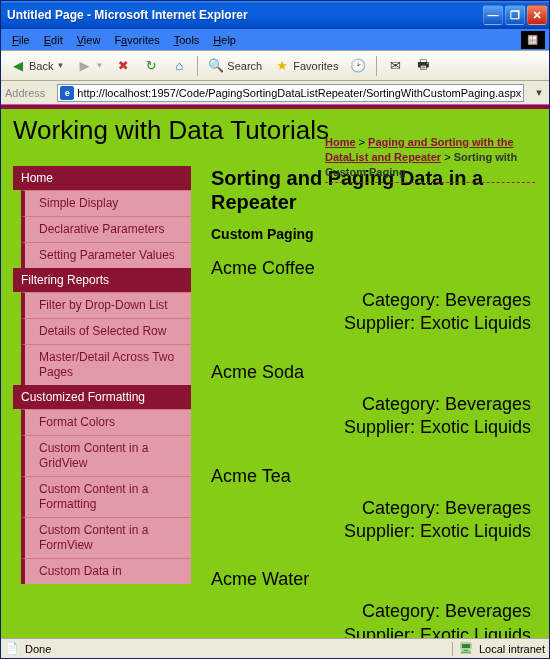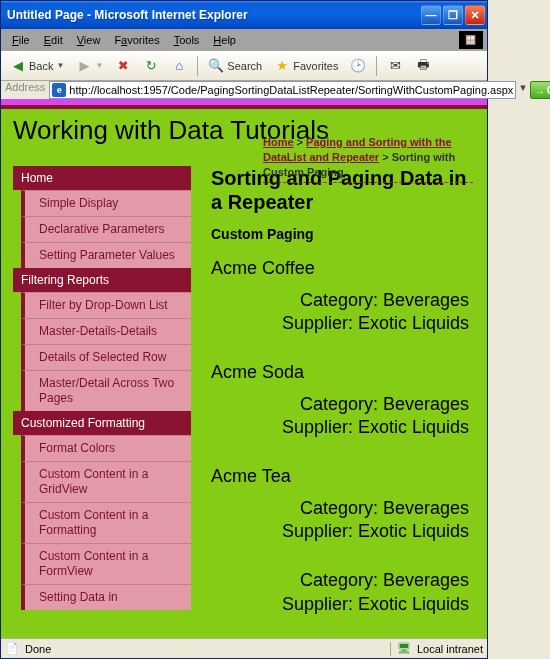--- a/index.html
+++ b/index.html
@@ -1,34 +1,34 @@
 <!DOCTYPE html>
 <html><head>
 <meta charset="utf-8">
 <style>
 * { margin: 0; padding: 0; box-sizing: border-box; }
 body { font-family: Tahoma, Arial, sans-serif; font-size: 11px; background: #ece9d8; overflow: hidden; }
-.window { width: 488px; height: 659px; border: 1px solid #0a246a; background: #fff; display: flex; flex-direction: column; }
+.window { width: 550px; height: 659px; border: 1px solid #0a246a; background: #fff; display: flex; flex-direction: column; }
 .titlebar { height: 28px; background: linear-gradient(to bottom, #3b8cff 0%, #0a5ed8 8%, #0b62e0 45%, #024ecb 90%, #083db2 100%); display: flex; align-items: center; padding: 0 2px 0 6px; color: #fff; font-weight: bold; font-size: 12px; }
 .titlebar .title { flex: 1; text-shadow: 1px 1px 1px rgba(0,0,0,0.3); }
 .titlebar .winbtns { display: flex; gap: 2px; }
 .winbtn { width: 20px; height: 20px; border-radius: 3px; border: 1px solid #fff3; display: flex; align-items: center; justify-content: center; font-size: 11px; color: #fff; font-family: Arial; font-weight: bold; }
 .winbtn.blue { background: linear-gradient(#58a1f4,#1156c3); }
 .winbtn.red { background: linear-gradient(#f48158,#c32311); }
-.menubar { height: 22px; background: #a3a3a3; display: flex; align-items: center; padding: 0 4px; border-bottom: 1px solid #aca899; }
+.menubar { height: 22px; background: #3b82f6; display: flex; align-items: center; padding: 0 4px; border-bottom: 1px solid #aca899; }
 .menubar .menuitem { padding: 2px 7px; cursor: default; }
 .menubar .menuitem u { text-decoration: underline; }
 .menubar .spacer { flex: 1; }
 .menubar .logo { width: 24px; height: 18px; background: #000; display: flex; align-items: center; justify-content: center; font-size: 9px; color: #fff; }
 .toolbar { height: 30px; background: linear-gradient(#fefefe,#ece9d8); border-bottom: 1px solid #aca899; display: flex; align-items: center; padding: 0 4px; gap: 2px; }
 .tbtn { height: 22px; display: flex; align-items: center; gap: 3px; padding: 0 5px; border-radius: 3px; cursor: default; color: #333; }
 .tbtn.disabled { color: #aca899; }
 .tbtn .ico { width: 16px; height: 16px; display: inline-flex; align-items: center; justify-content: center; font-size: 13px; }
 .tbsep { width: 1px; height: 20px; background: #aca899; margin: 0 3px; }
-.addrbar { height: 24px; background: #ece9d8; border-bottom: 6px solid #d946ef; display: flex; align-items: flex-start; padding: 0 4px; gap: 4px; }
+.addrbar { height: 24px; background: #ece9d8; border-bottom: 1px solid #d946ef; display: flex; align-items: center; padding: 0 4px; gap: 12px; }
 .addrbar .lbl { color: #888; font-size: 11px; }
 .addrbar .addrinput { flex: 1; height: 18px; border: 1px solid #7f9db9; background: #fff; display: flex; align-items: center; padding: 0 2px; font-size: 11px; gap: 3px; }
 .addrbar .addrinput .ieico { width: 14px; height: 14px; background: #1e62c7; border-radius: 2px; display: flex; align-items: center; justify-content: center; color: #fff; font-size: 9px; font-weight: bold; }
 .addrbar .dd { width: 14px; text-align: center; color: #444; }
 .addrbar .gobtn { height: 18px; background: linear-gradient(#a0e070,#48b020); border: 1px solid #3a8018; border-radius: 2px; display: flex; align-items: center; padding: 0 4px; gap: 2px; color: #fff; font-size: 10px; font-weight: bold; }
 .content { flex: 1; background: #84cc16; overflow: hidden; position: relative; }
 .redbar { height: 4px; background: #8a1332; }
 .contentinner { padding: 6px 12px 0 12px; height: 100%; overflow: hidden; }
 .pagetitle { font-family: Verdana, sans-serif; font-size: 26px; font-weight: normal; color: #000; margin-bottom: 4px; }
 .breadcrumb { position: absolute; right: 14px; top: 10px; width: 210px; font-size: 11px; font-family: Verdana, sans-serif; line-height: 1.35; border-bottom: 1px dashed #a02040; padding-bottom: 2px; margin-top: 20px; }
@@ -139,29 +139,28 @@
       </div>
 
       <div class="layout">
         <div class="sidebar">
           <div class="navsec">Home</div>
           <div class="navitem">Simple Display</div>
           <div class="navitem">Declarative Parameters</div>
           <div class="navitem">Setting Parameter Values</div>
           <div class="navsec">Filtering Reports</div>
           <div class="navitem">Filter by Drop-Down List</div>
-          <div class="navitem">Master-Details-Details</div>
           <div class="navitem">Details of Selected Row</div>
           <div class="navitem">Master/Detail Across Two Pages</div>
           <div class="navsec">Customized Formatting</div>
           <div class="navitem">Format Colors</div>
           <div class="navitem">Custom Content in a GridView</div>
           <div class="navitem">Custom Content in a Formatting</div>
           <div class="navitem">Custom Content in a FormView</div>
-          <div class="navitem">Setting Data in</div>
+          <div class="navitem">Custom Data in</div>
         </div>
 
         <div class="main">
           <h1>Sorting and Paging Data in a Repeater</h1>
           <h2>Custom Paging</h2>
           <div id="products">
               <div class="prod">
                 <div class="pname">Acme Coffee</div>
                 <div class="pline">Category: Beverages</div>
                 <div class="pline">Supplier: Exotic Liquids</div>
@@ -170,20 +169,21 @@
                 <div class="pname">Acme Soda</div>
                 <div class="pline">Category: Beverages</div>
                 <div class="pline">Supplier: Exotic Liquids</div>
               </div>
               <div class="prod">
                 <div class="pname">Acme Tea</div>
                 <div class="pline">Category: Beverages</div>
                 <div class="pline">Supplier: Exotic Liquids</div>
               </div>
               <div class="prod">
+                <div class="pname">Acme Water</div>
                 <div class="pline">Category: Beverages</div>
                 <div class="pline">Supplier: Exotic Liquids</div>
               </div>
             </div>
         </div>
       </div>
     </div>
   </div>
 
   <div class="statusbar">

